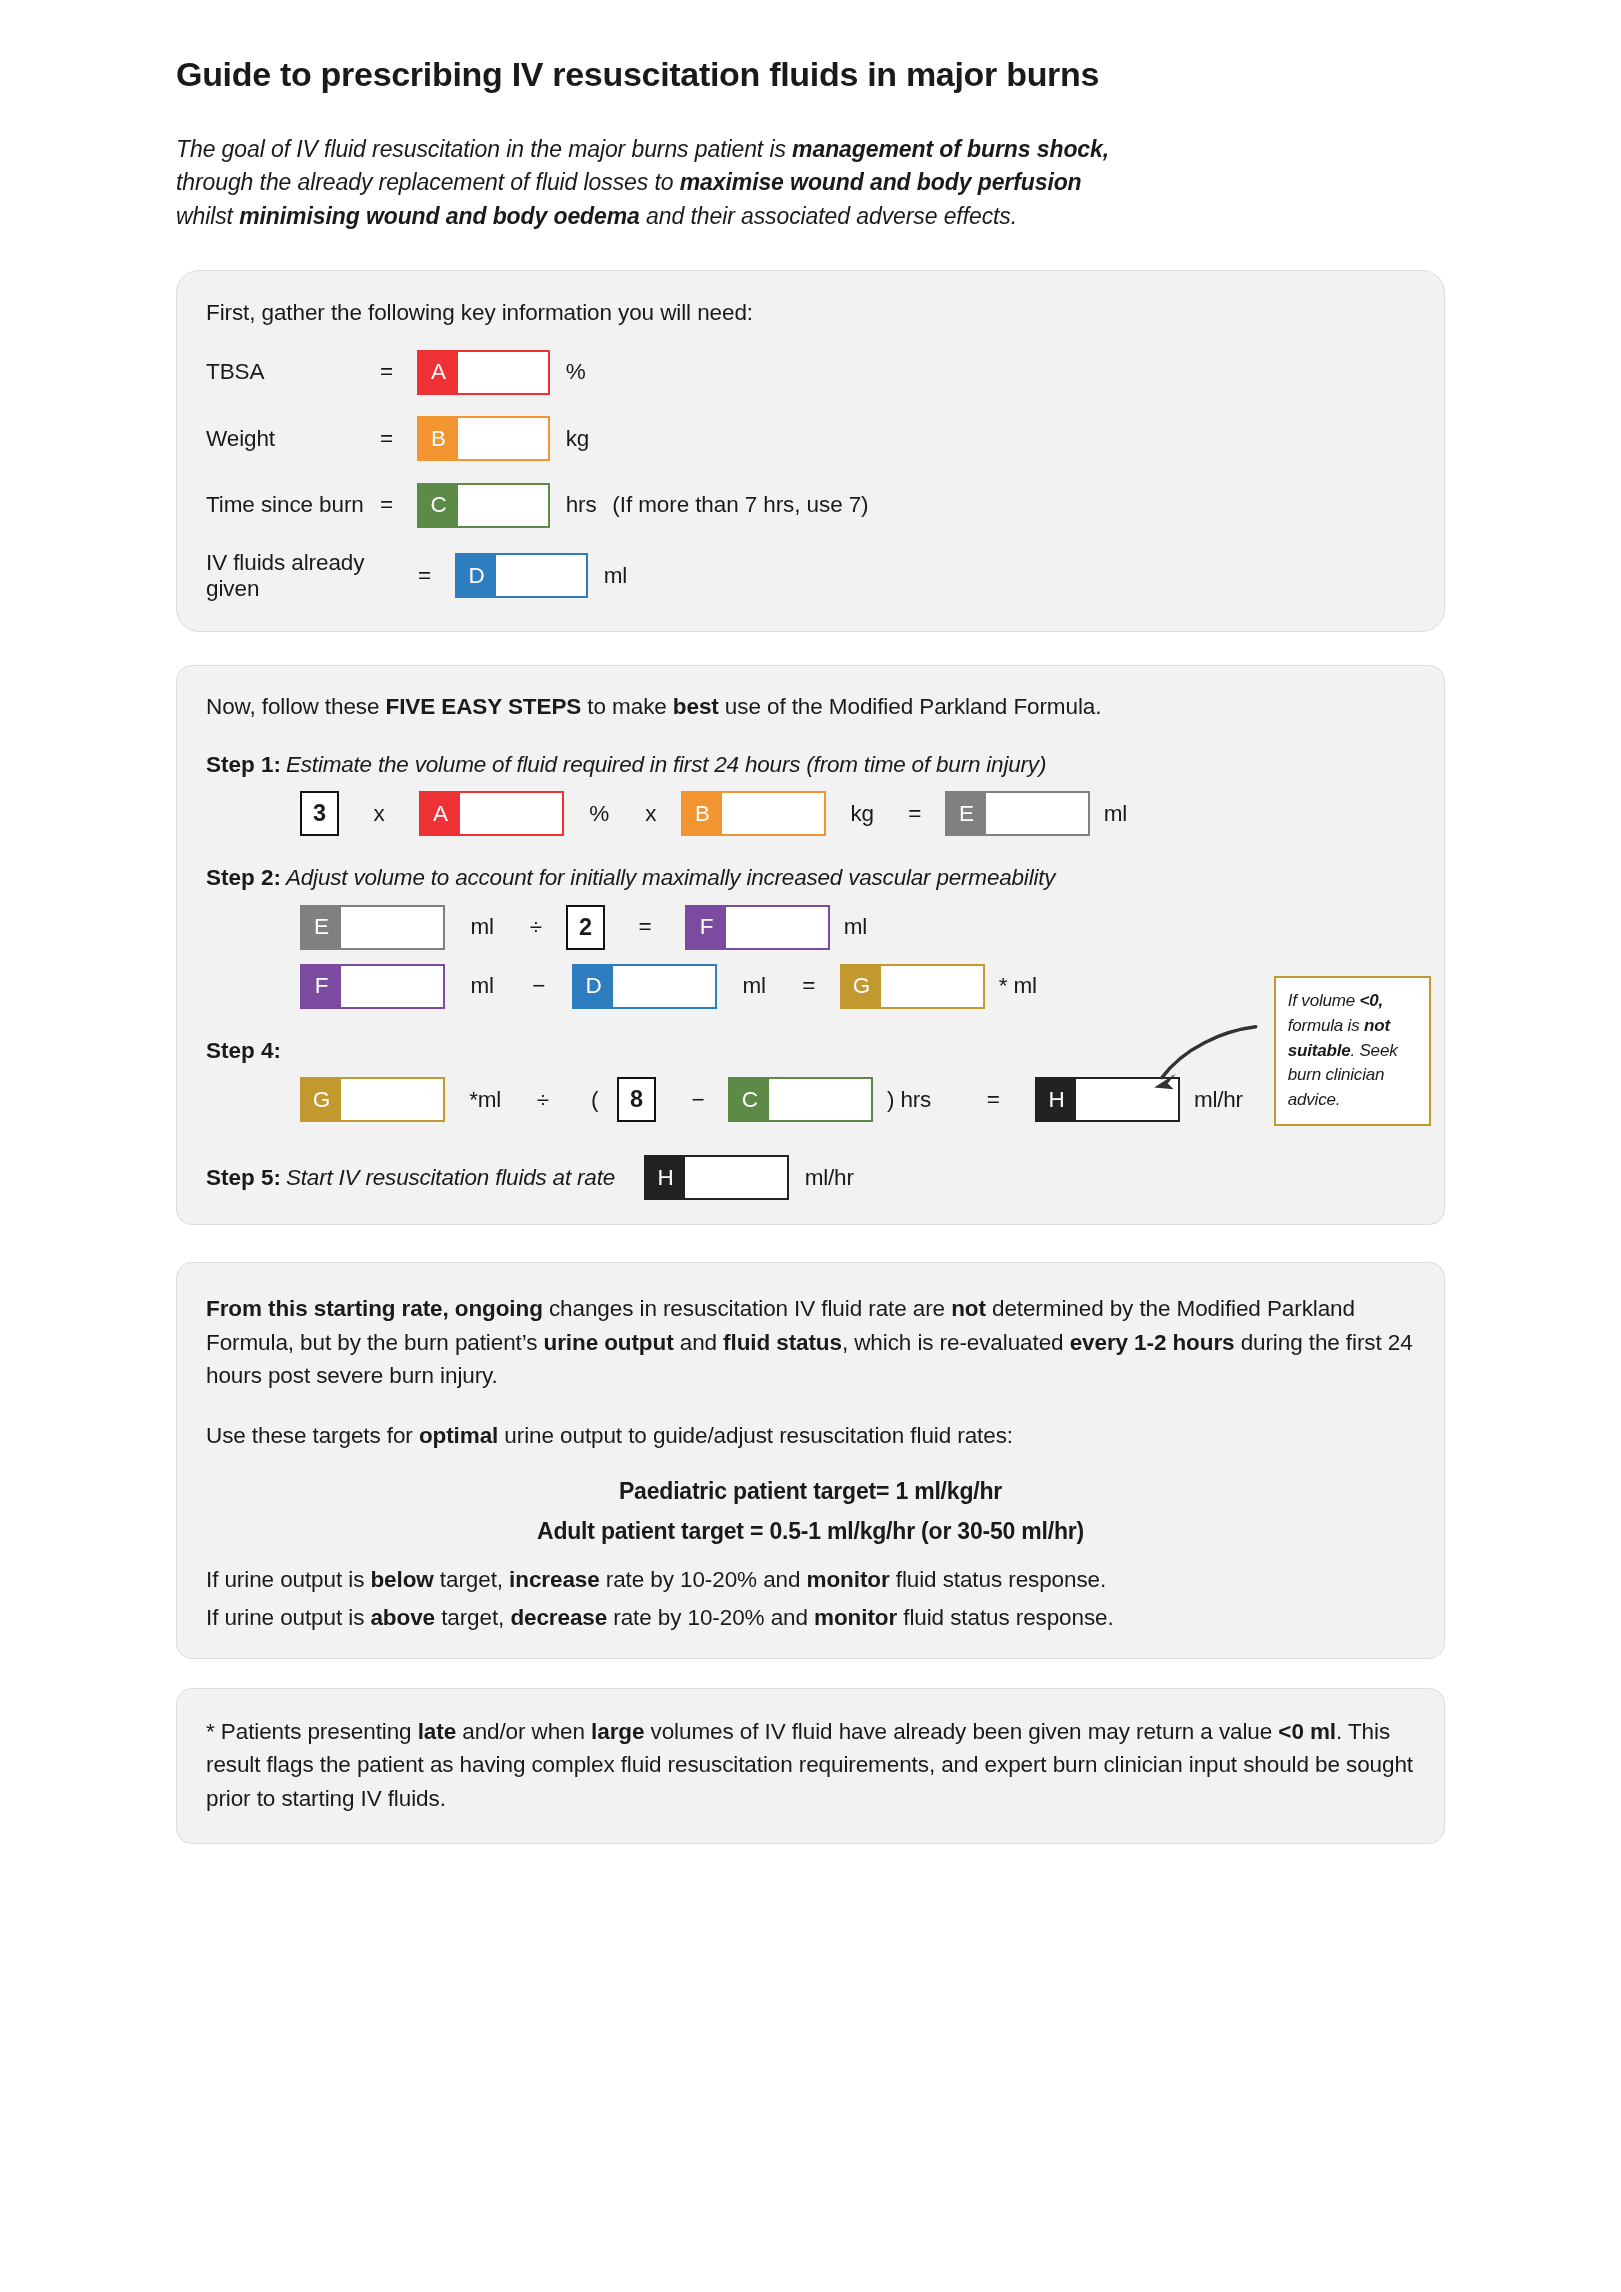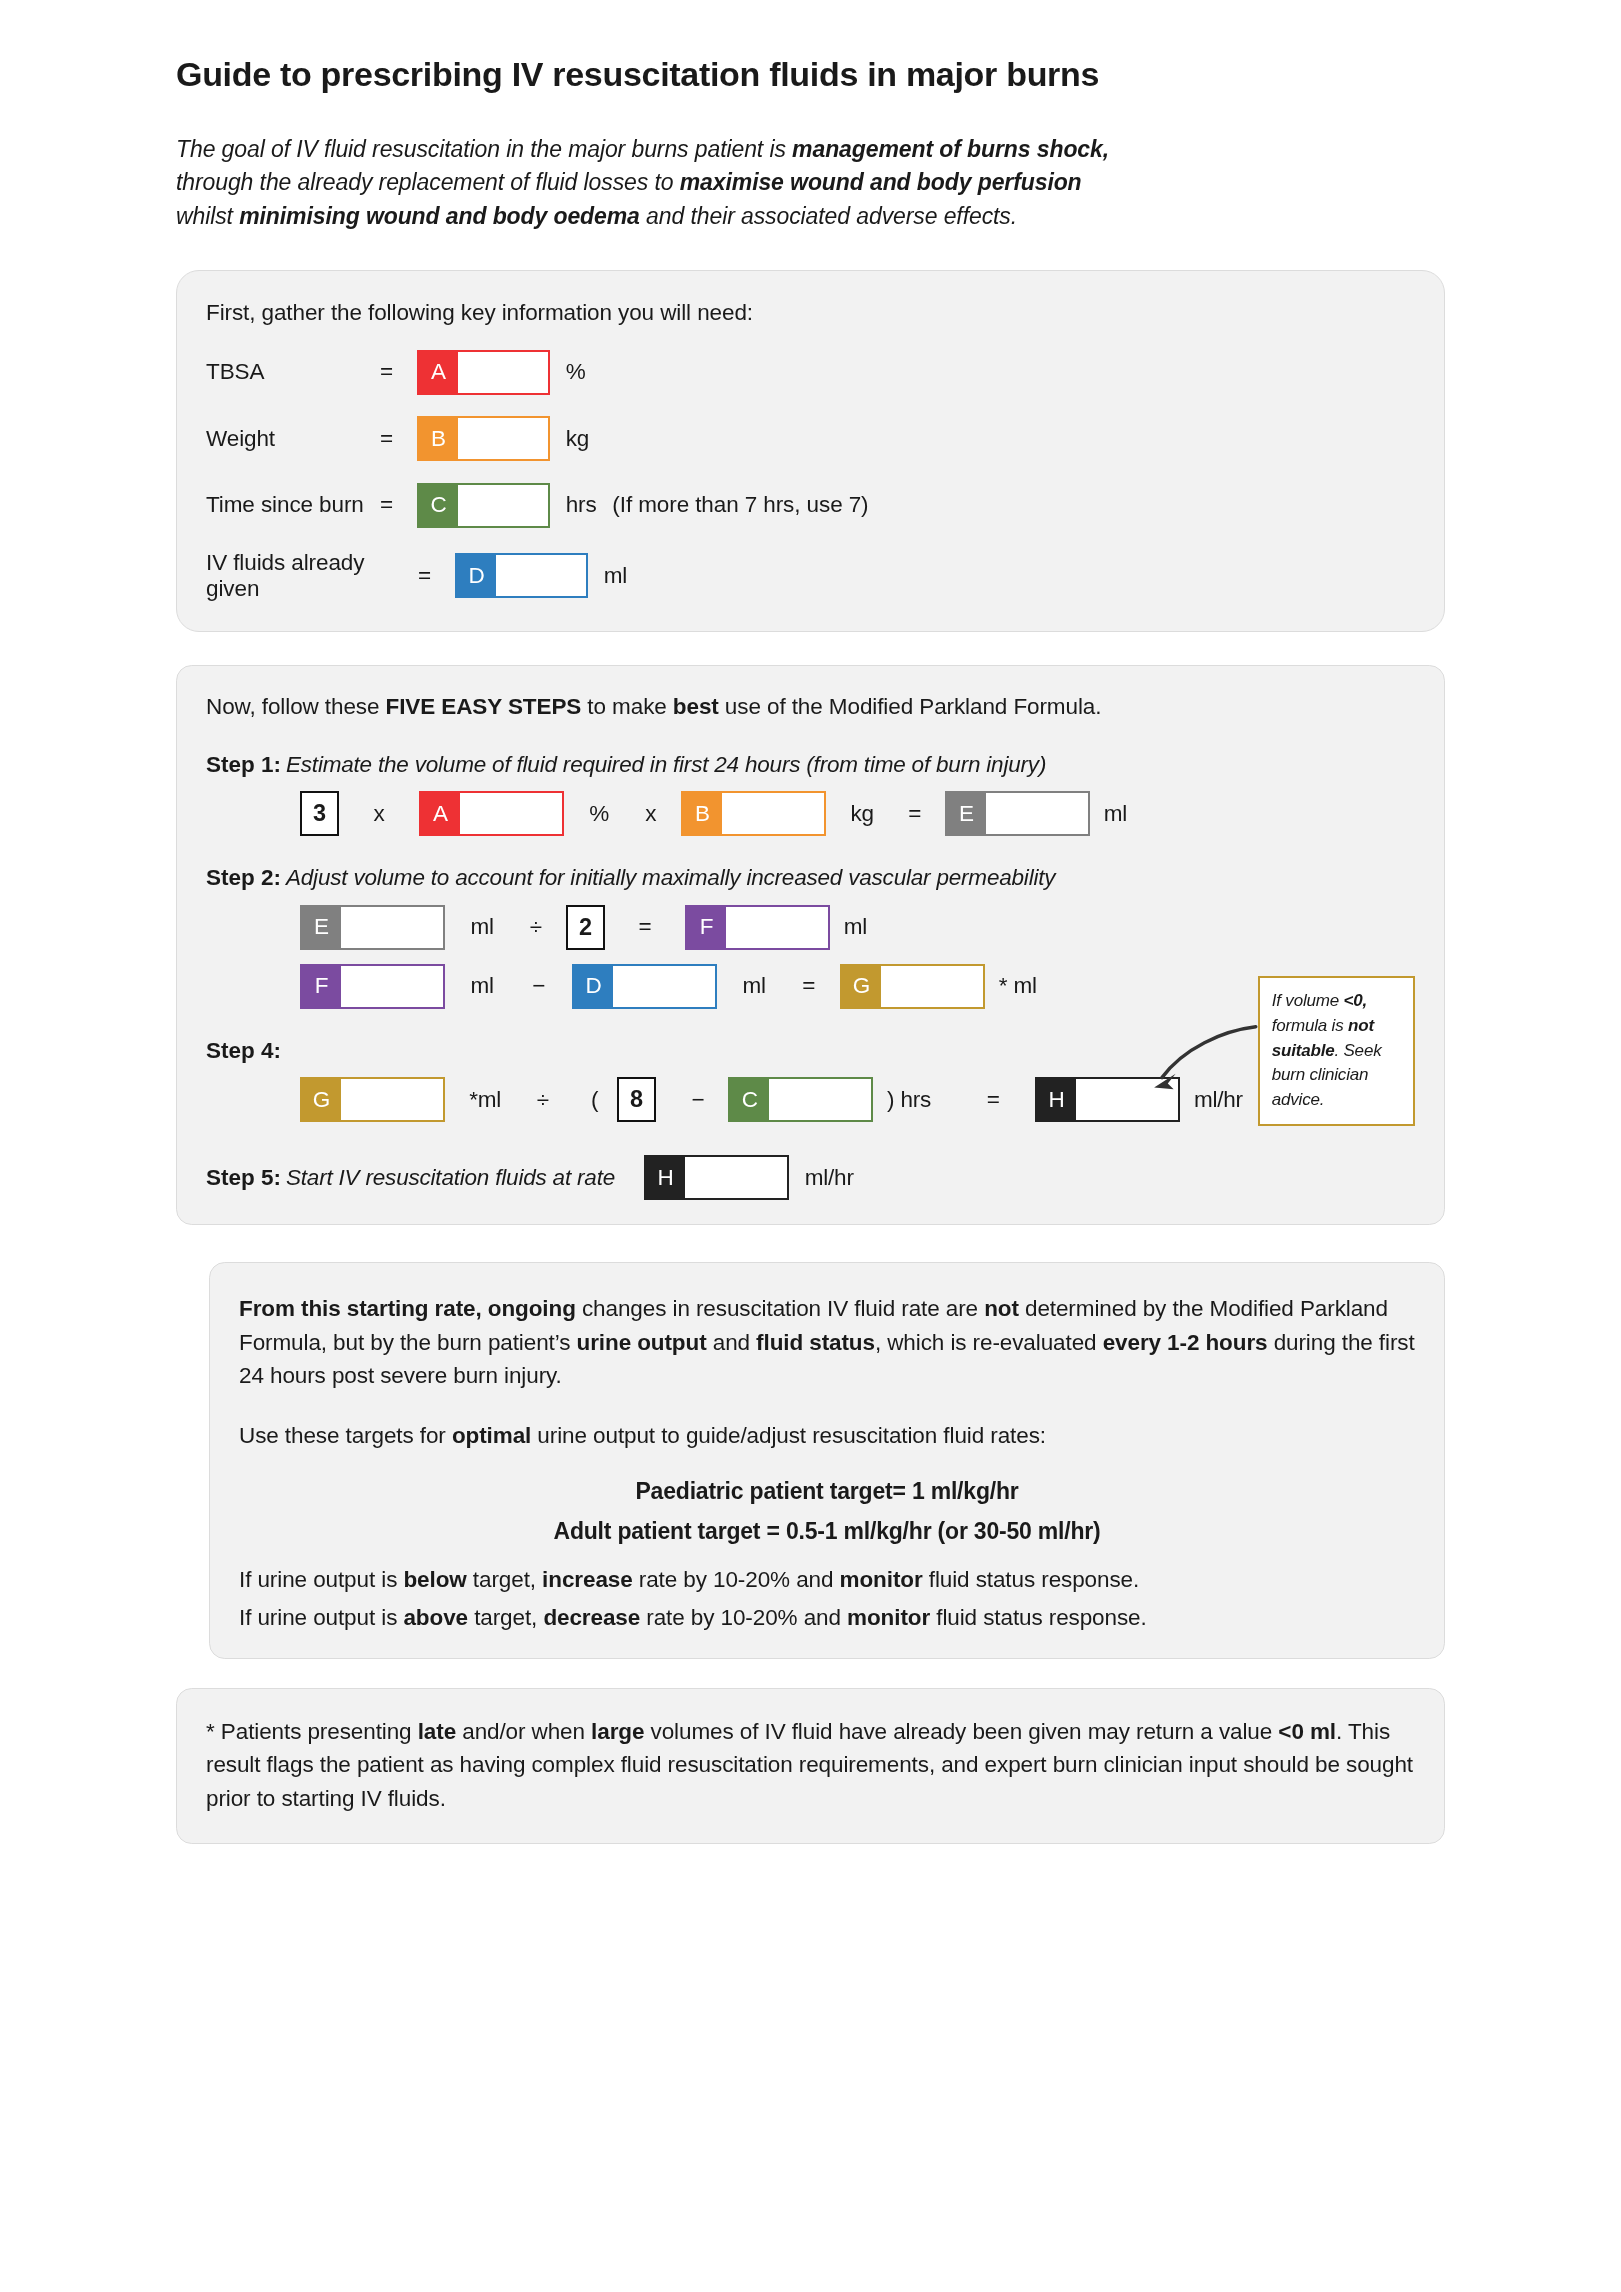--- a/index.html
+++ b/index.html
@@ -44,21 +44,21 @@
 
   
   .panel {
     background: #f2f2f2;
     border: 1px solid #dcdcdc;
     border-radius: 15.7px;
     padding: 25.5px 29px 29px 29px;
   }
   #panel-gather { margin-top: 37px; border-radius: 23px; }
   #panel-steps  { margin-top: 33px; padding-bottom: 23.5px; position: relative; }
-  #panel-ongoing{ margin-top: 37px; padding: 29px 29px 27.4px 29px; margin-left: 33px; }
+  #panel-ongoing{ margin-top: 37px; padding: 29px 29px 27.4px 29px; }
   #panel-footnote { margin-top: 29px; padding: 25.5px 29px 27.4px 29px; }
 
   .panel-lead {
     font-size: 22.5px;
     line-height: 1.4;
     letter-spacing: -0.1px;
   }
   .panel-lead b { font-weight: bold; }
 
   
@@ -157,21 +157,21 @@
     display: flex;
     align-items: center;
   }
   .step-formula > * { flex: 0 0 auto; }
   .gap-s { width: 13.7px; }
   .gap-m { width: 25.5px; }
 
   
   #callout-warning {
     position: absolute;
-    right: 29px;
+    right: 13px;
     top: 310px;
     width: 157px;
     border: 2.9px solid #c2992f;
     background: #ffffff;
     padding: 11.8px 9.8px 11.8px 11.8px;
     font-size: 17px;
     font-style: italic;
     line-height: 1.45;
     letter-spacing: -0.2px;
   }

